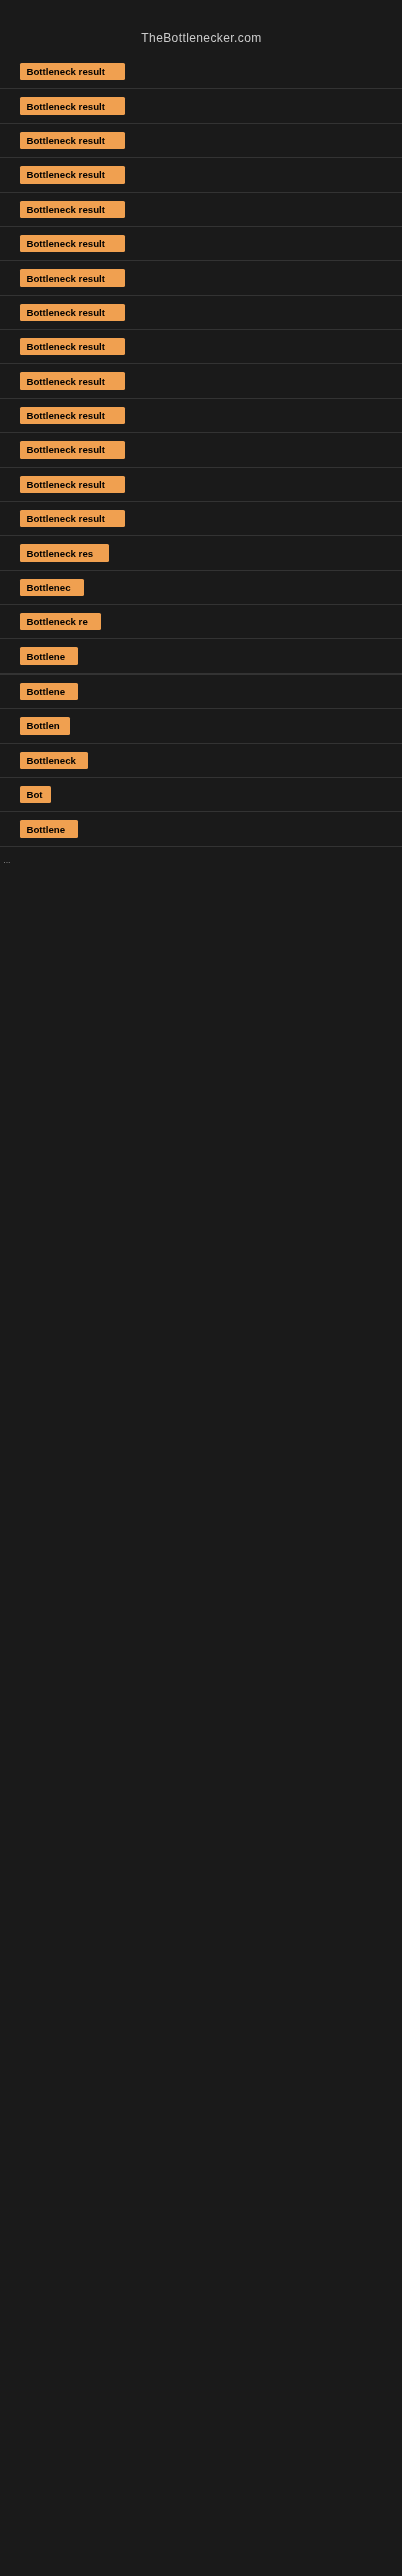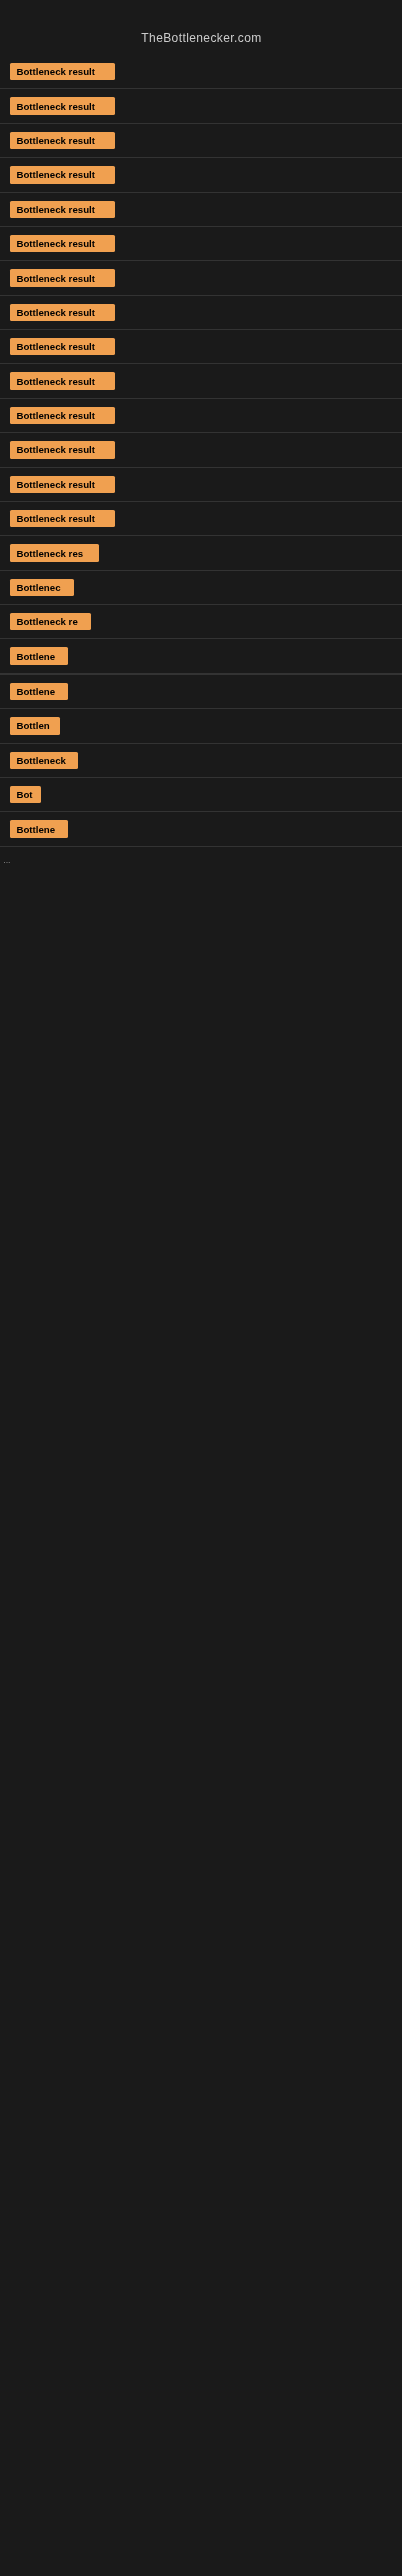--- a/index.html
+++ b/index.html
@@ -40,21 +40,21 @@
     .bottleneck-badge {
       background-color: #f0a050;
       color: #000;
       font-size: 9.7px;
       font-weight: bold;
       padding: 3.2px 6.4px;
       white-space: nowrap;
       overflow: hidden;
       text-overflow: ellipsis;
       border-radius: 1.6px;
-      margin-left: 10px;
+      margin-left: 20px;
       flex-shrink: 0;
     }
 
     .separator {
       border: none;
       border-top: 0.8px solid #333;
       margin: 0;
     }
   </style>
 </head>

